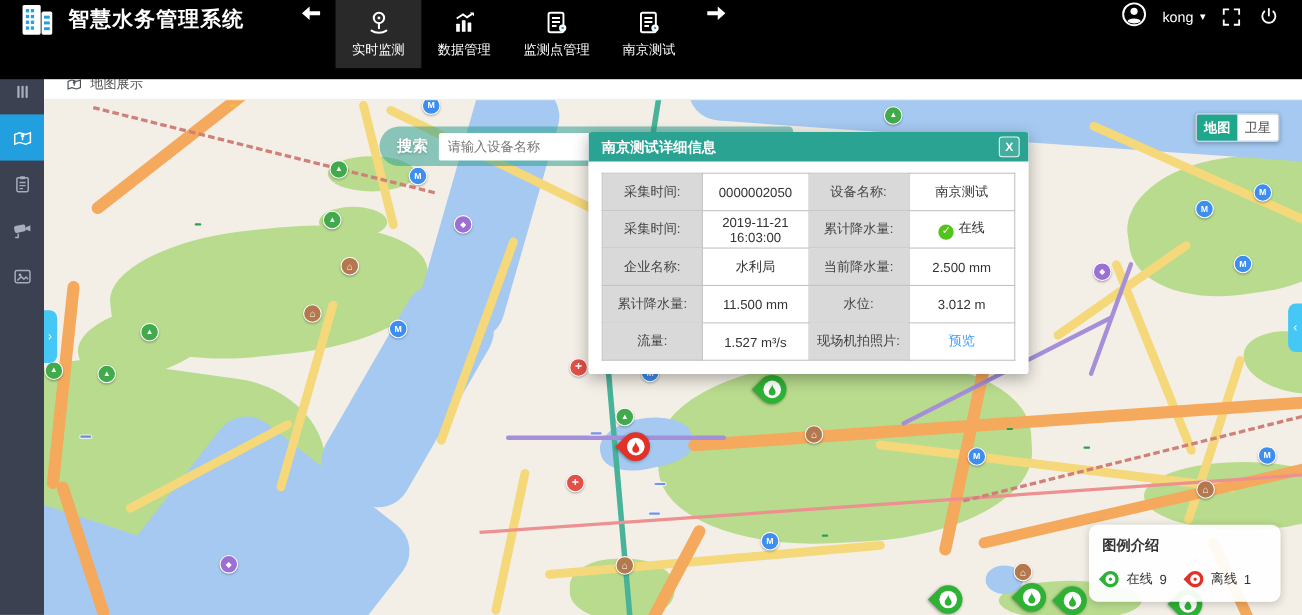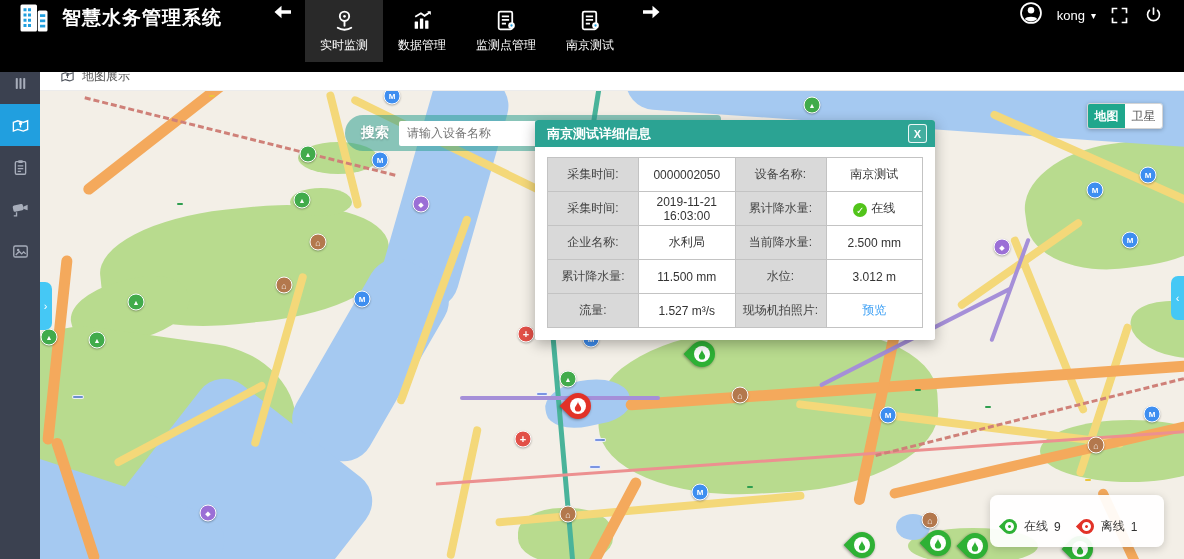--- a/index.html
+++ b/index.html
@@ -577,20 +577,21 @@
         </table>
       </div>
     </div>
 
     <div class="basemap-toggle">
       <span class="bm-btn active">地图</span>
       <span class="bm-btn">卫星</span>
     </div>
 
     <div class="legend">
+      <div class="legend-title">图例介绍</div>
       <div class="legend-items">
 
       <div class="litem" style="--c: #2eb135;">
             <span class="lpin"></span>
             <span>在线</span>
             <span class="lcount">9</span>
           </div>
           <div class="litem" style="--c: #e23227;">
             <span class="lpin"></span>
             <span>离线</span>

